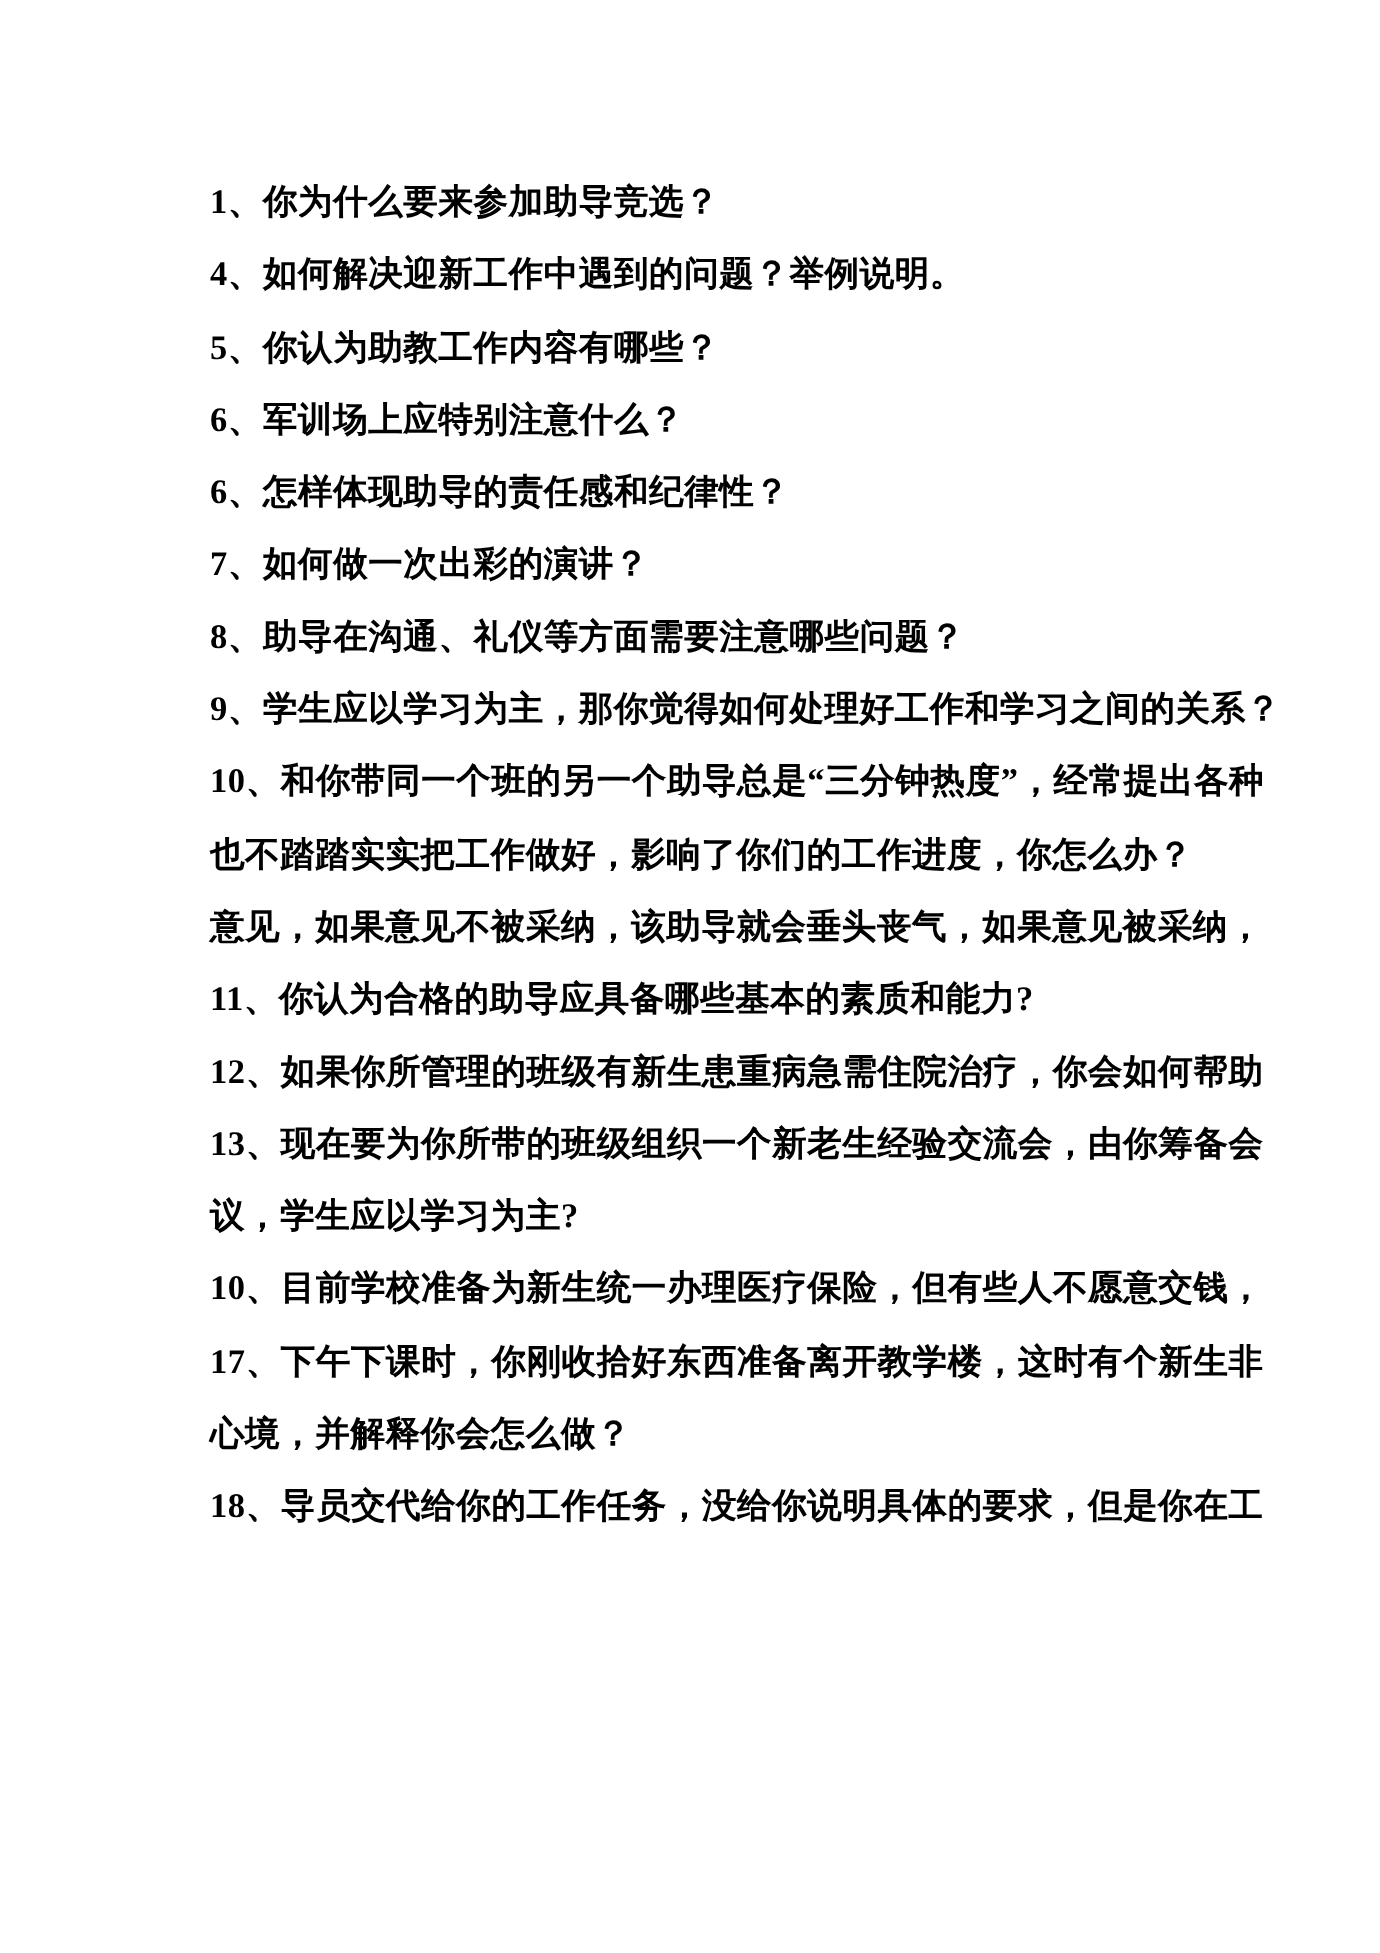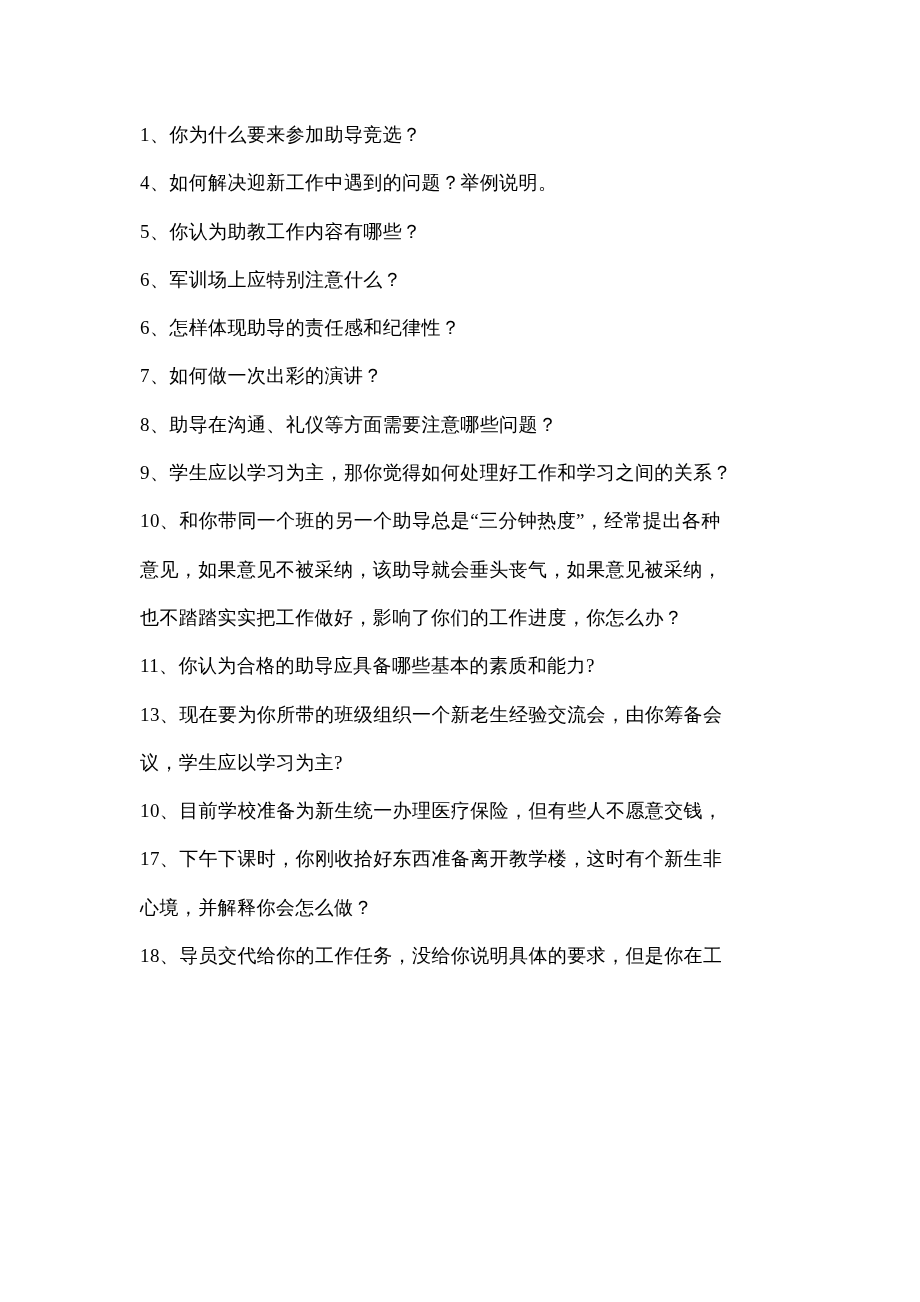--- a/index.html
+++ b/index.html
@@ -17,40 +17,42 @@
     }
     .page {
       position: absolute;
       left: 140px;
       top: 113px;
       width: 642px;
     }
     .line {
       height: 48.3px;
       line-height: 44px;
-      font-size: 19px;
+      font-size: 23px;
       white-space: nowrap;
       letter-spacing: 0.4px;
+      font-weight: bold;
     }
   </style>
 </head>
 <body>
 
 <div class="page">
   <div class="line">1、你为什么要来参加助导竞选？</div>
   <div class="line">4、如何解决迎新工作中遇到的问题？举例说明。</div>
   <div class="line">5、你认为助教工作内容有哪些？</div>
   <div class="line">6、军训场上应特别注意什么？</div>
   <div class="line">6、怎样体现助导的责任感和纪律性？</div>
   <div class="line">7、如何做一次出彩的演讲？</div>
   <div class="line">8、助导在沟通、礼仪等方面需要注意哪些问题？</div>
   <div class="line">9、学生应以学习为主，那你觉得如何处理好工作和学习之间的关系？</div>
   <div class="line">10、和你带同一个班的另一个助导总是“三分钟热度”，经常提出各种</div>
+  <div class="line">也不踏踏实实把工作做好，影响了你们的工作进度，你怎么办？</div>
   <div class="line">意见，如果意见不被采纳，该助导就会垂头丧气，如果意见被采纳，</div>
-  <div class="line">也不踏踏实实把工作做好，影响了你们的工作进度，你怎么办？</div>
   <div class="line">11、你认为合格的助导应具备哪些基本的素质和能力?</div>
+  <div class="line">12、如果你所管理的班级有新生患重病急需住院治疗，你会如何帮助</div>
   <div class="line">13、现在要为你所带的班级组织一个新老生经验交流会，由你筹备会</div>
   <div class="line">议，学生应以学习为主?</div>
   <div class="line">10、目前学校准备为新生统一办理医疗保险，但有些人不愿意交钱，</div>
   <div class="line">17、下午下课时，你刚收拾好东西准备离开教学楼，这时有个新生非</div>
   <div class="line">心境，并解释你会怎么做？</div>
   <div class="line">18、导员交代给你的工作任务，没给你说明具体的要求，但是你在工</div>
 </div>
 
 </body></html>

